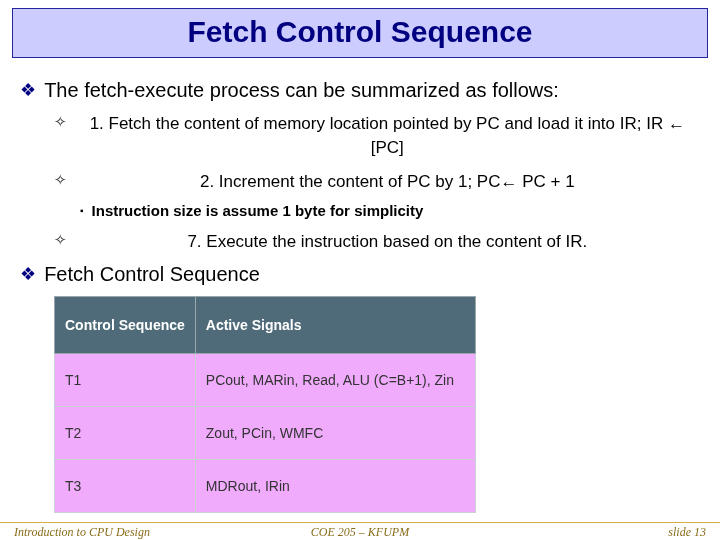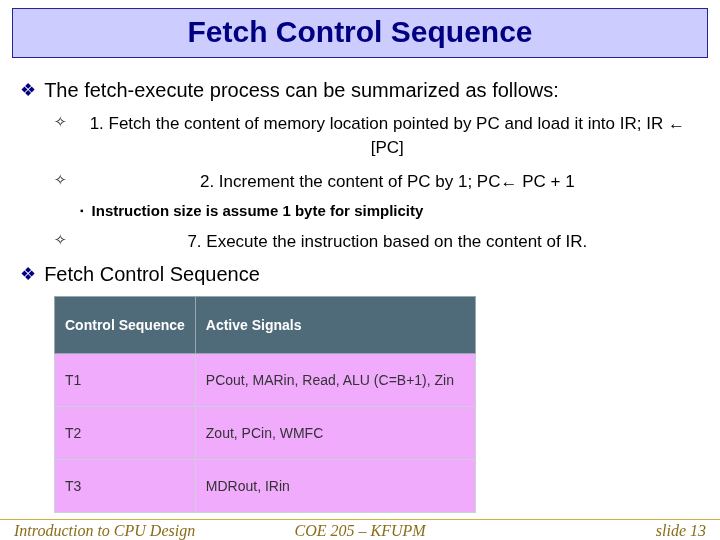--- a/index.html
+++ b/index.html
@@ -51,21 +51,21 @@
     position: absolute;
     bottom: 8px; left: 0; right: 0;
     border-top: 1px solid #d0b040;
     padding-top: 2px;
   }
   .footer-inner {
     display: flex;
     padding: 0 14px;
     font-family: "Times New Roman", serif;
     font-style: italic;
-    font-size: 16px;
+    font-size: 12px;
     color: #8a6d1a;
     gap: 48px;
   }
   .footer-left { flex: 1; text-align: left; }
   .footer-center { flex: 1; text-align: center; }
   .footer-right { flex: 1; text-align: right; }
 </style>
 </head>
 <body>
 

